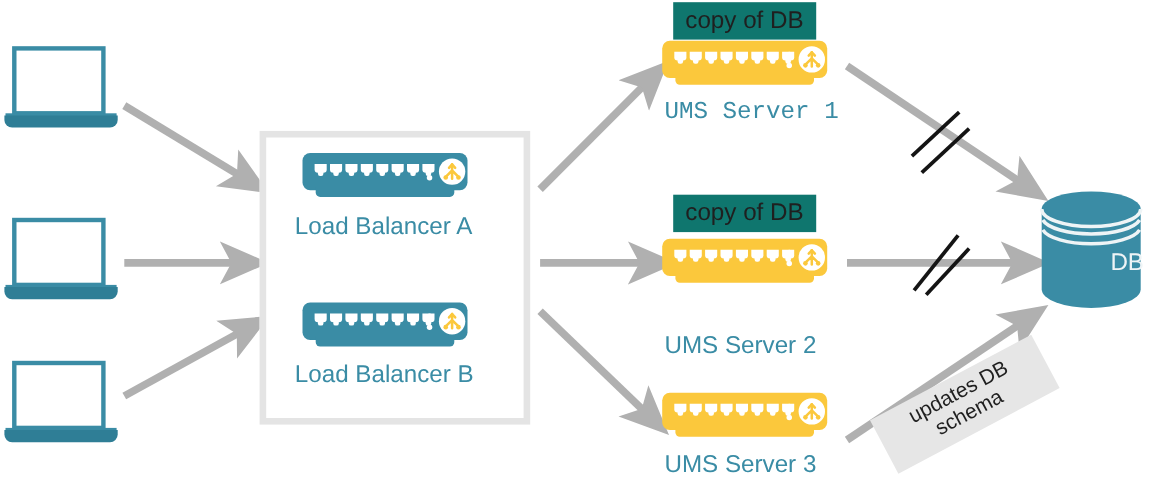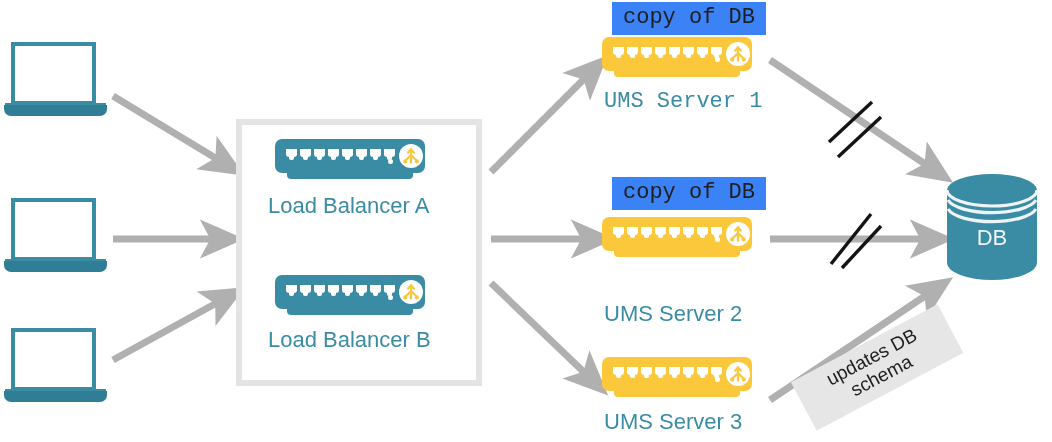--- a/index.html
+++ b/index.html
@@ -150,42 +150,42 @@
     position: absolute;
     color: #3a8ca5;
     font-size: 22px;
     white-space: nowrap;
     font-family: "Liberation Sans", sans-serif;
   }
 
   
   .copy-tag {
     position: absolute;
-    background: #3b82f6;
+    background: #0f766e;
     color: #1f1f1f;
     font-size: 22px;
     padding: 3px 11px 5px 11px;
     white-space: nowrap;
-    font-family: Liberation Mono, monospace;
+    font-family: Liberation Sans, sans-serif;
   }
 
   
   #db {
     position: absolute;
     left: 944px;
     top: 173px;
     width: 96px;
     height: 107px;
   }
   #db-label {
     position: absolute;
     left: 0;
     top: 52px;
     width: 96px;
-    text-align: center;
+    text-align: right;
     color: #eef4f6;
     font-size: 22px;
     font-family: "Liberation Sans", sans-serif;
   }
 
   
   #schema-note {
     position: absolute;
     left: 794px;
     top: 340px;

